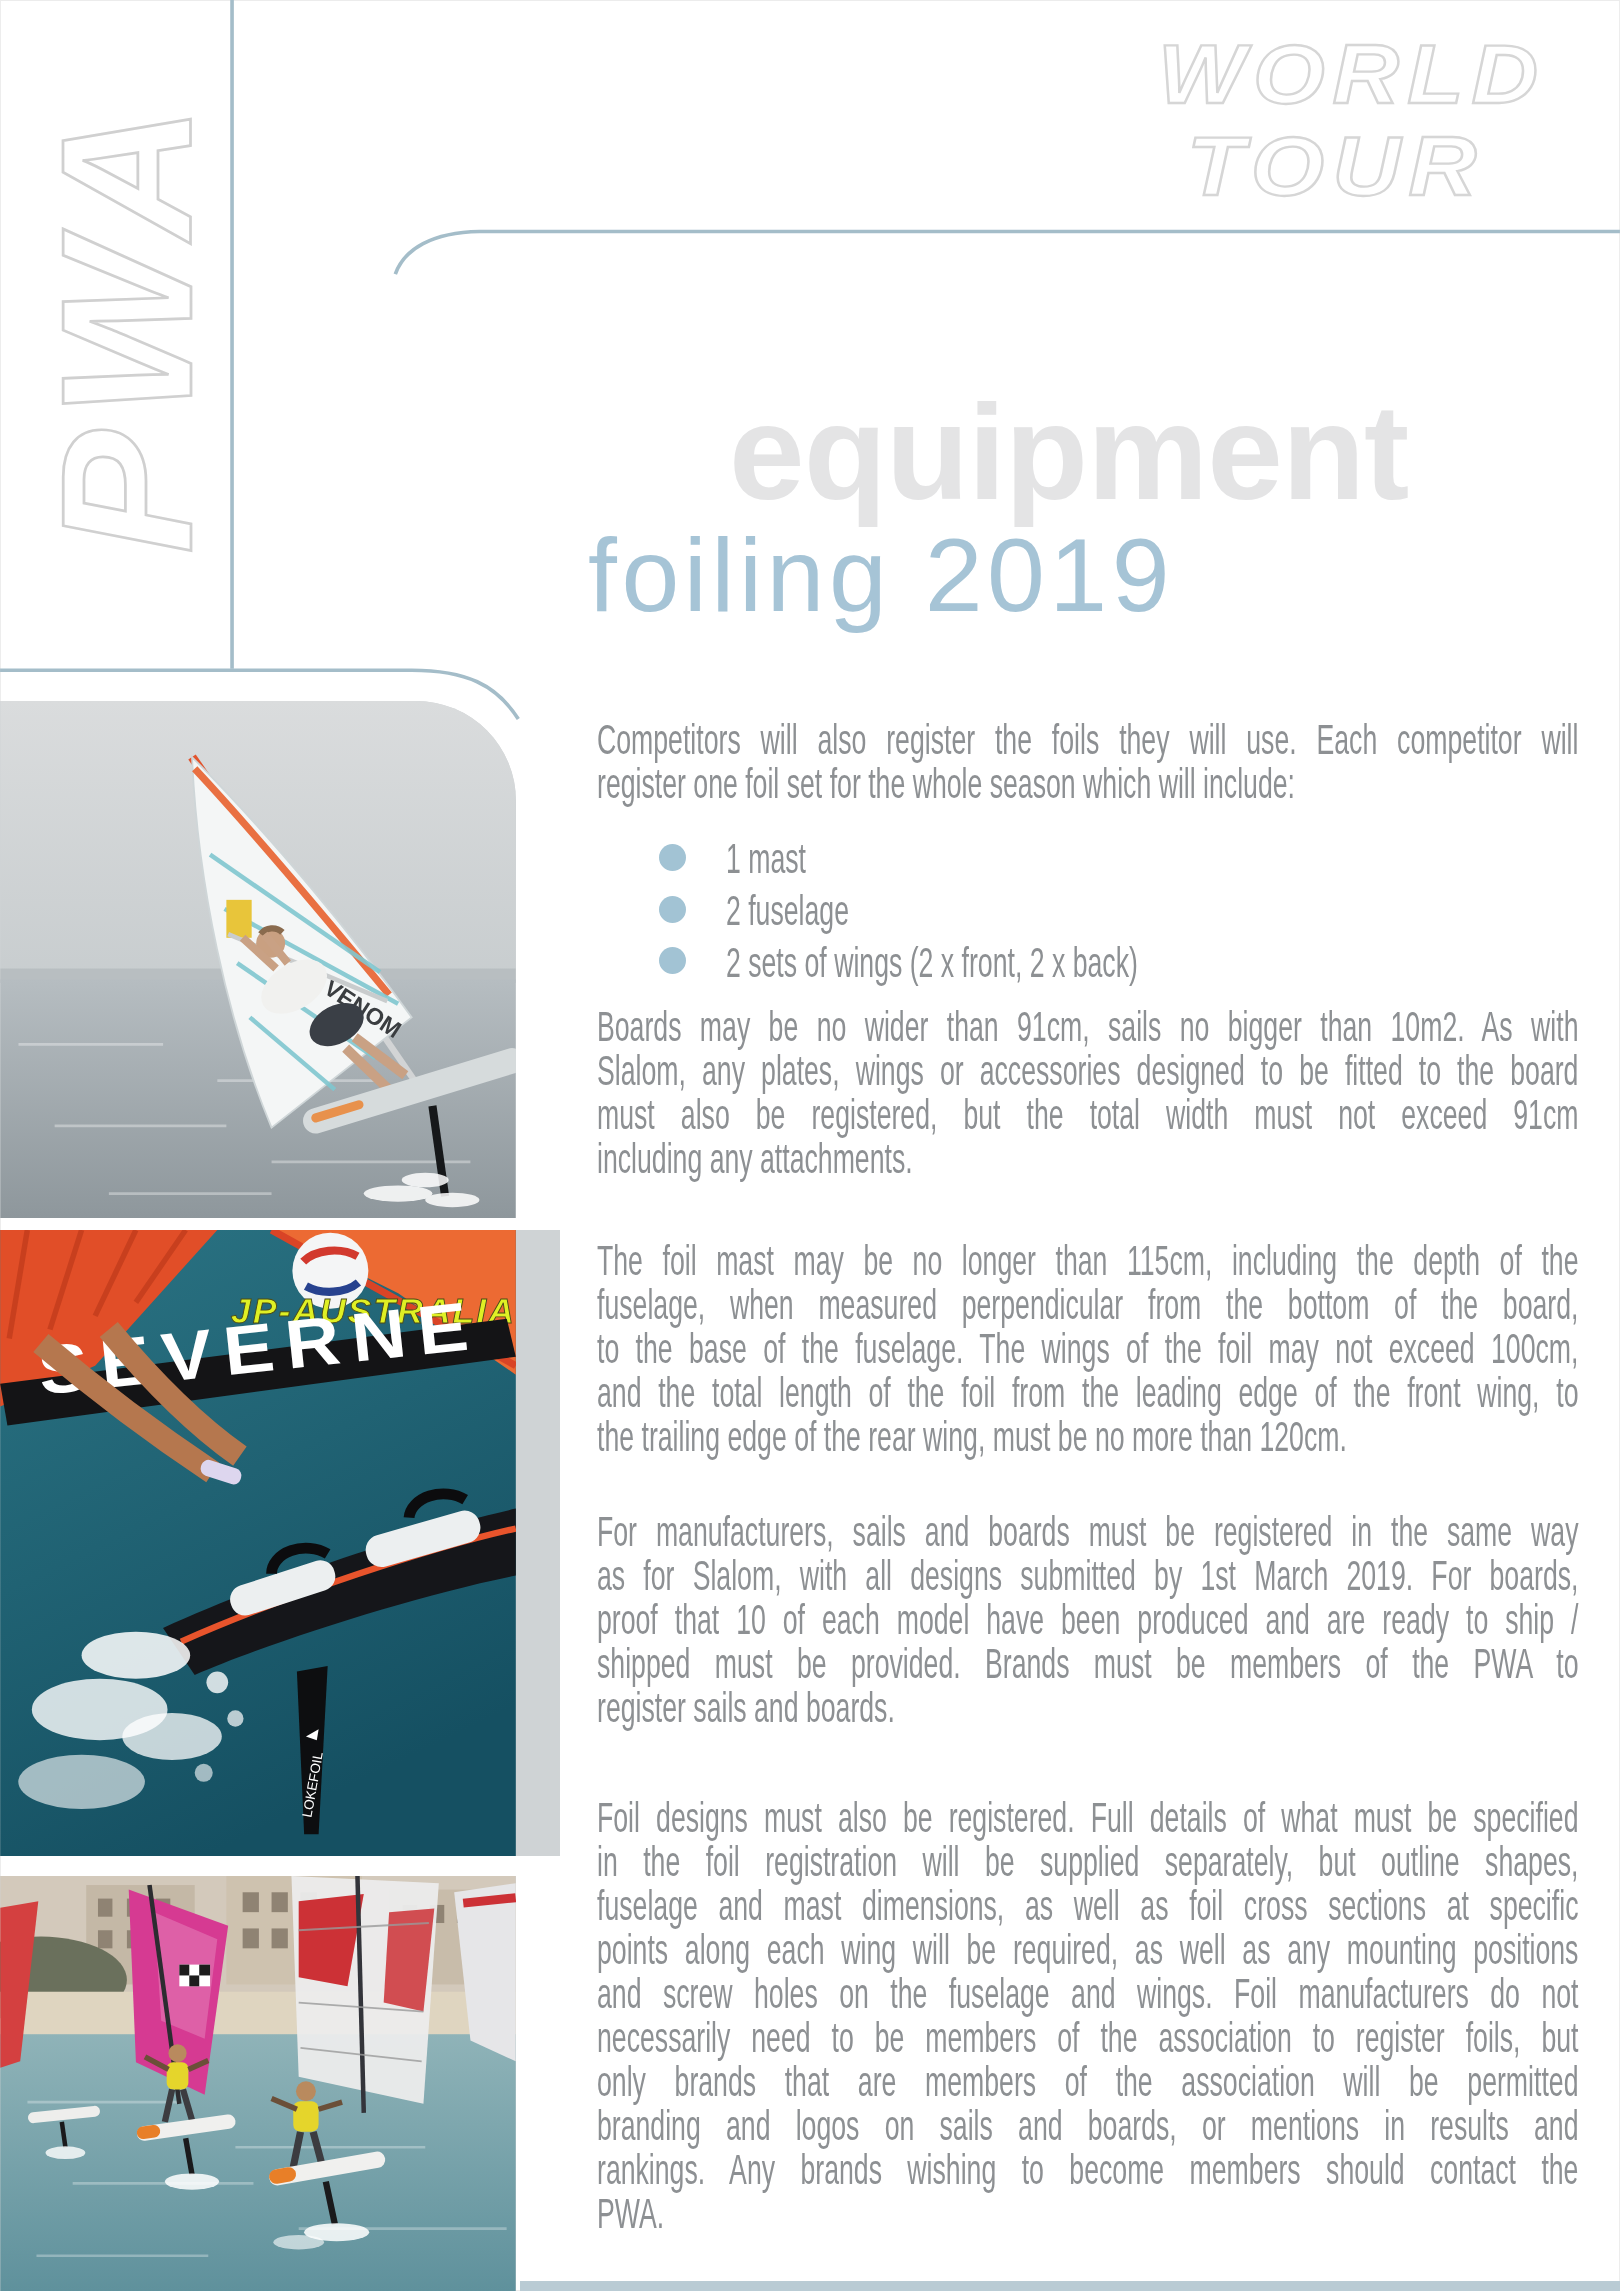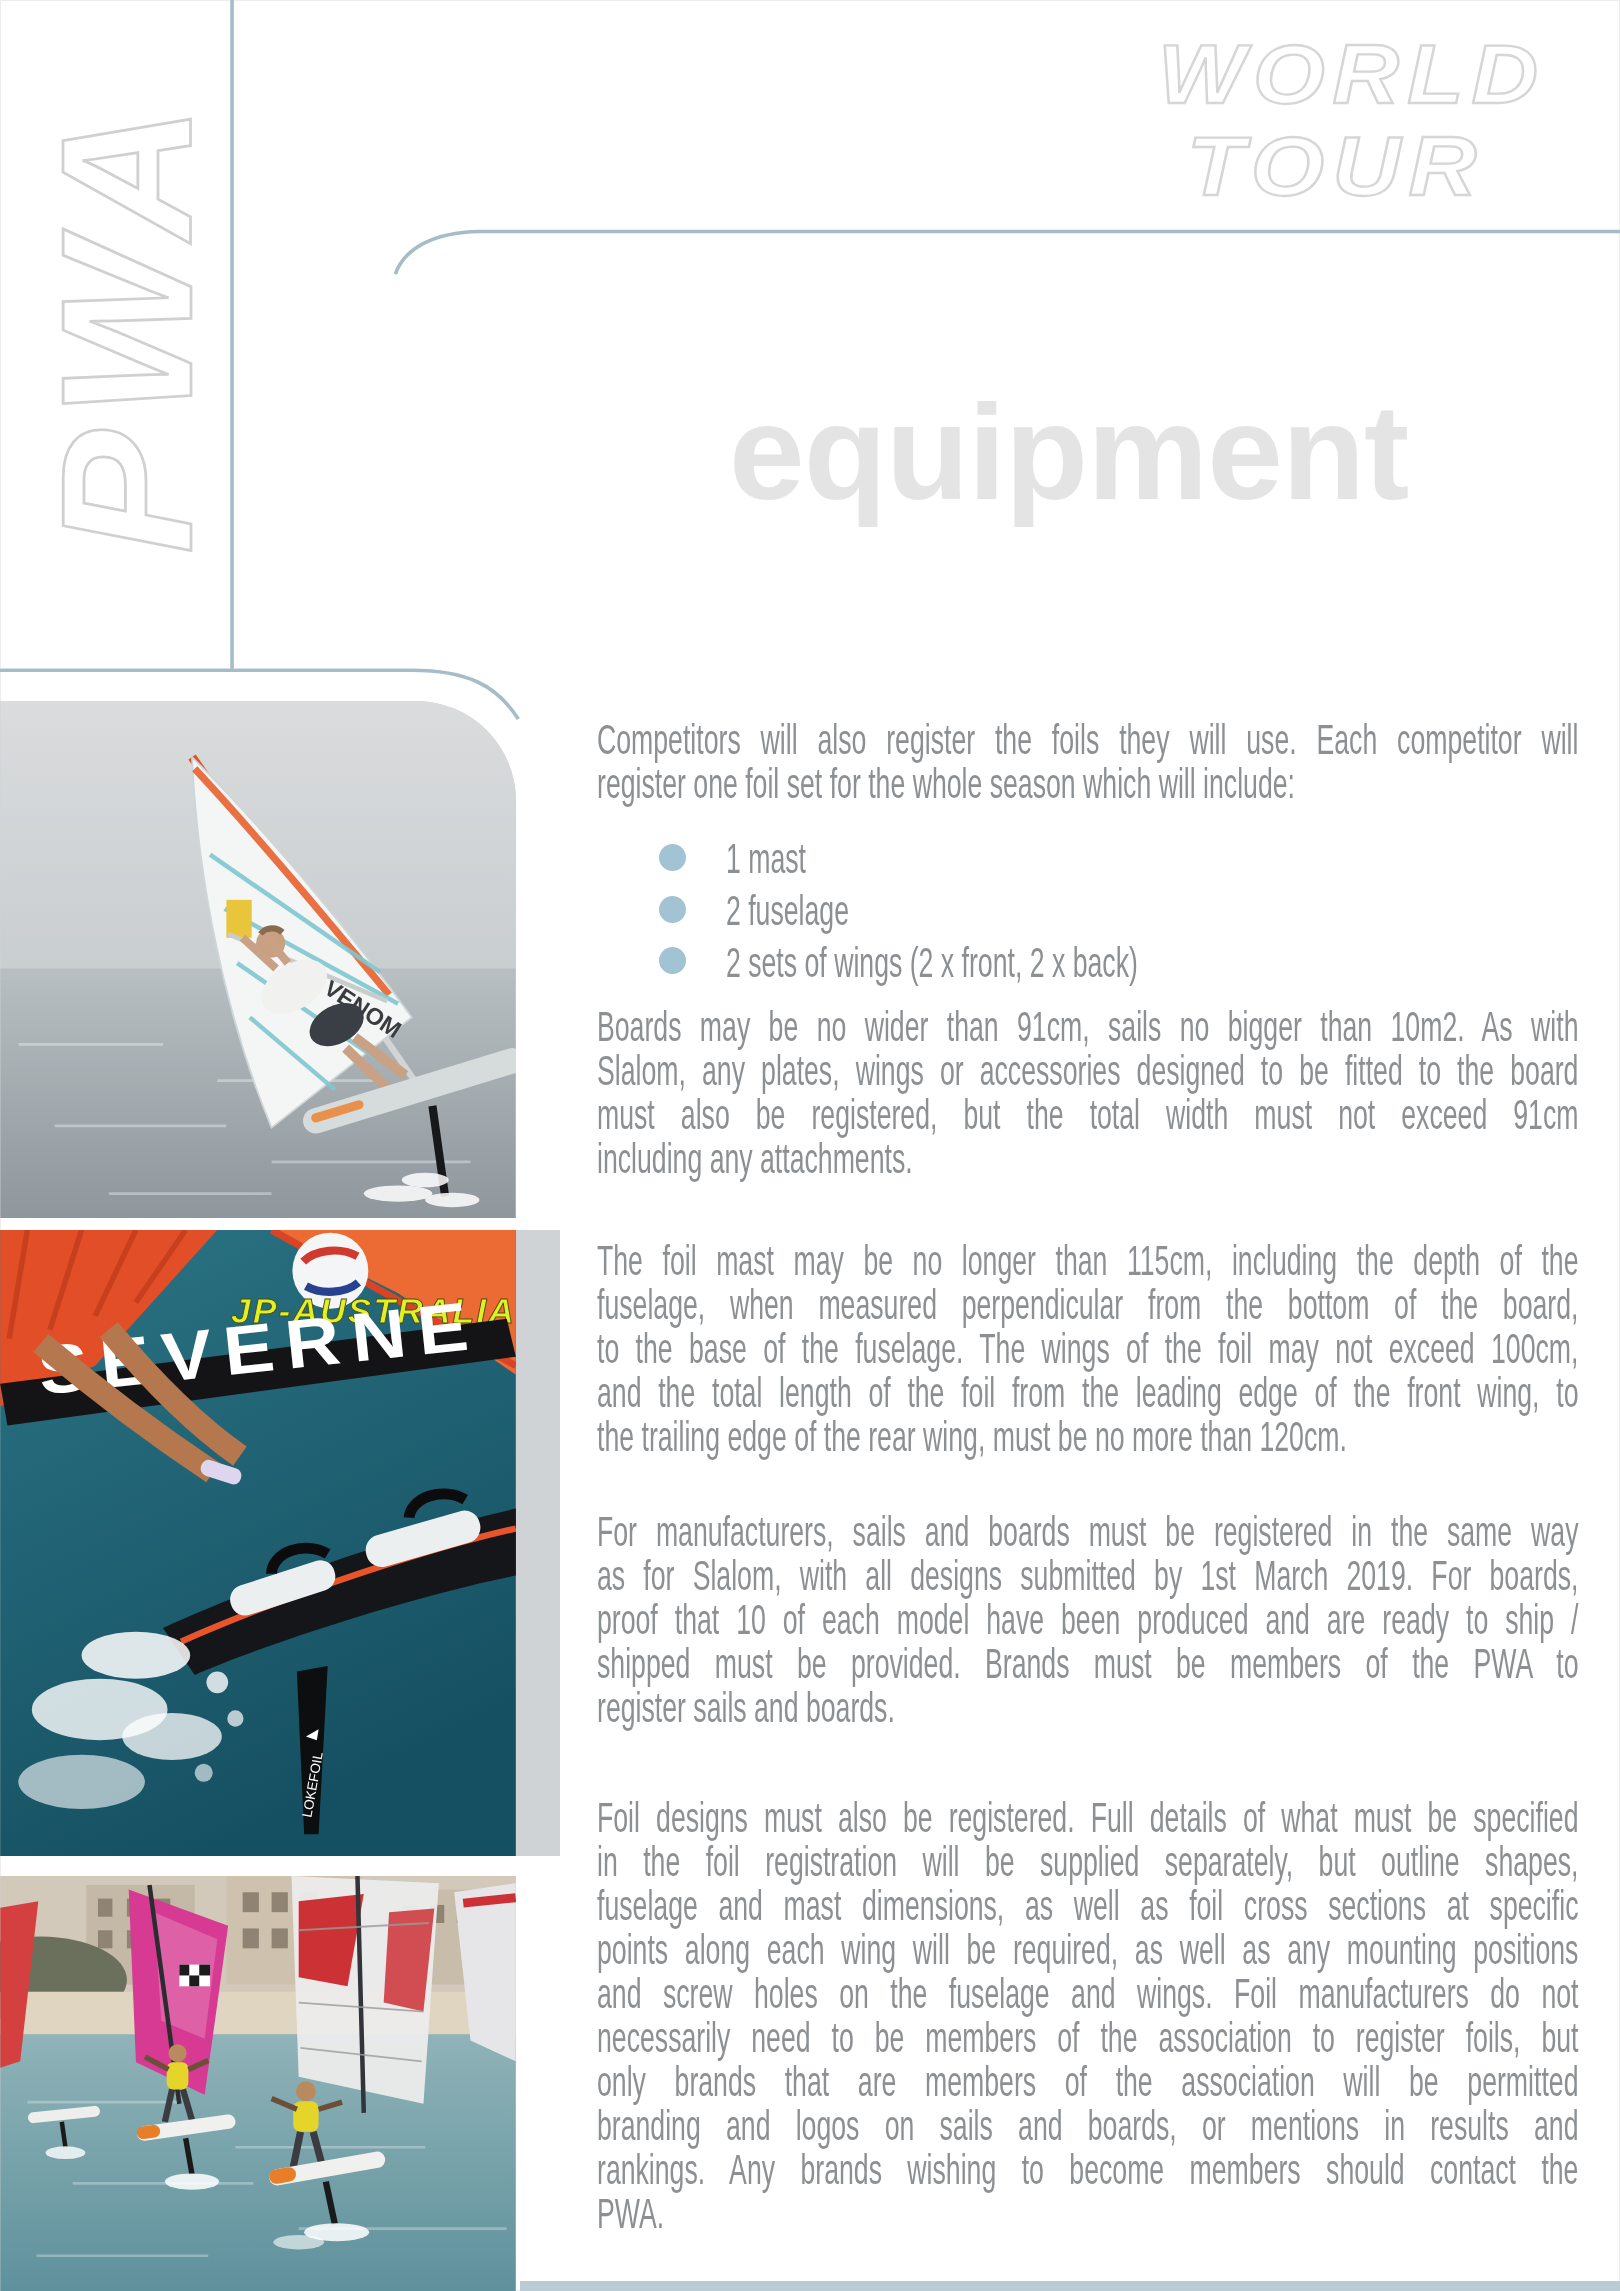--- a/index.html
+++ b/index.html
@@ -66,20 +66,21 @@
   <svg class="abs" style="left:13.6px; top:36px;" width="213" height="534" viewBox="0 0 235 590">
     <text transform="translate(195,572) rotate(-90)" font-family="Liberation Sans, sans-serif" font-size="205" font-weight="bold" font-style="italic" letter-spacing="14" fill="none" stroke="#d0d0d0" stroke-width="3">PWA</text>
   </svg>
 
   <svg class="abs" style="left:1135px; top:16.3px;" width="434" height="194" viewBox="0 0 480 215">
     <text x="240" y="96" text-anchor="middle" font-family="Liberation Sans, sans-serif" font-size="92" font-weight="bold" font-style="italic" letter-spacing="8" fill="none" stroke="#d6d6d6" stroke-width="2.5" textLength="430" lengthAdjust="spacingAndGlyphs">WORLD</text>
     <text x="222" y="198" text-anchor="middle" font-family="Liberation Sans, sans-serif" font-size="92" font-weight="bold" font-style="italic" letter-spacing="8" fill="none" stroke="#d6d6d6" stroke-width="2.5" textLength="330" lengthAdjust="spacingAndGlyphs">TOUR</text>
   </svg>
 
   <div class="abs title">equipment</div>
+  <div class="abs subtitle">foiling 2019</div>
 
   <div class="tcol" style="top:717px;">
     <span class="jline">Competitors will also register the foils they will use. Each competitor will</span>
     <span class="jline last">register one foil set for the whole season which will include:</span>
   </div>
 
   <div class="bullet-dot" style="left:659px; top:844px;"></div>
   <div class="bullet-dot" style="left:659px; top:896px;"></div>
   <div class="bullet-dot" style="left:659px; top:947px;"></div>
   <div class="tcol" style="top:832px;">

